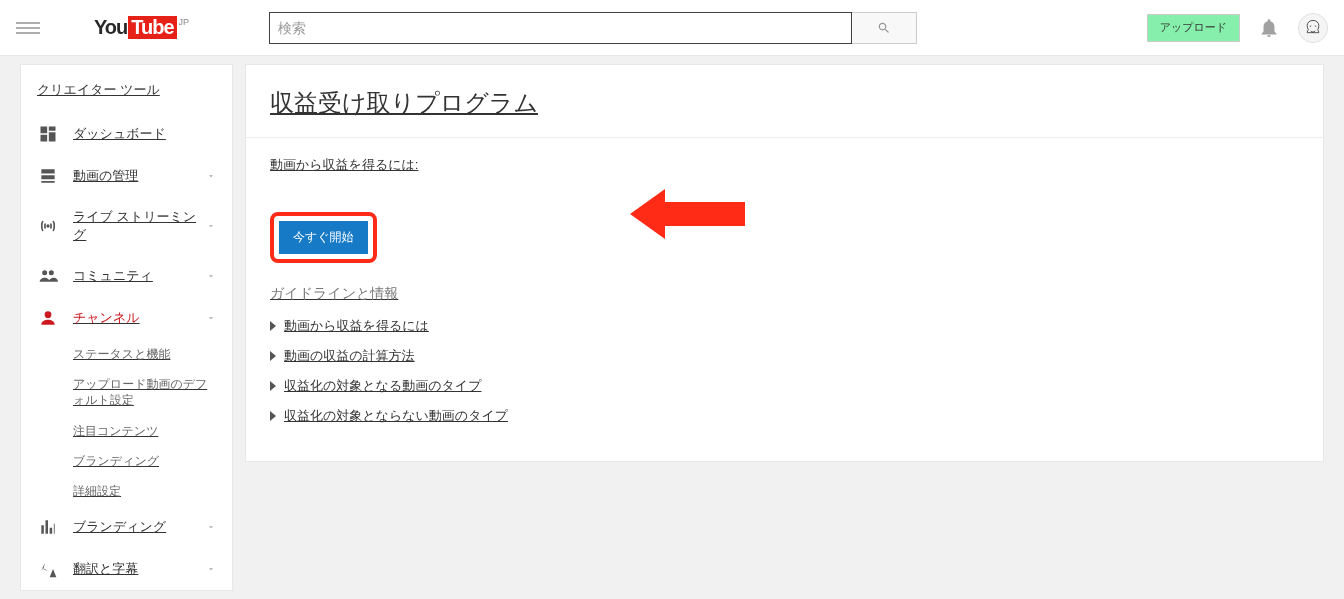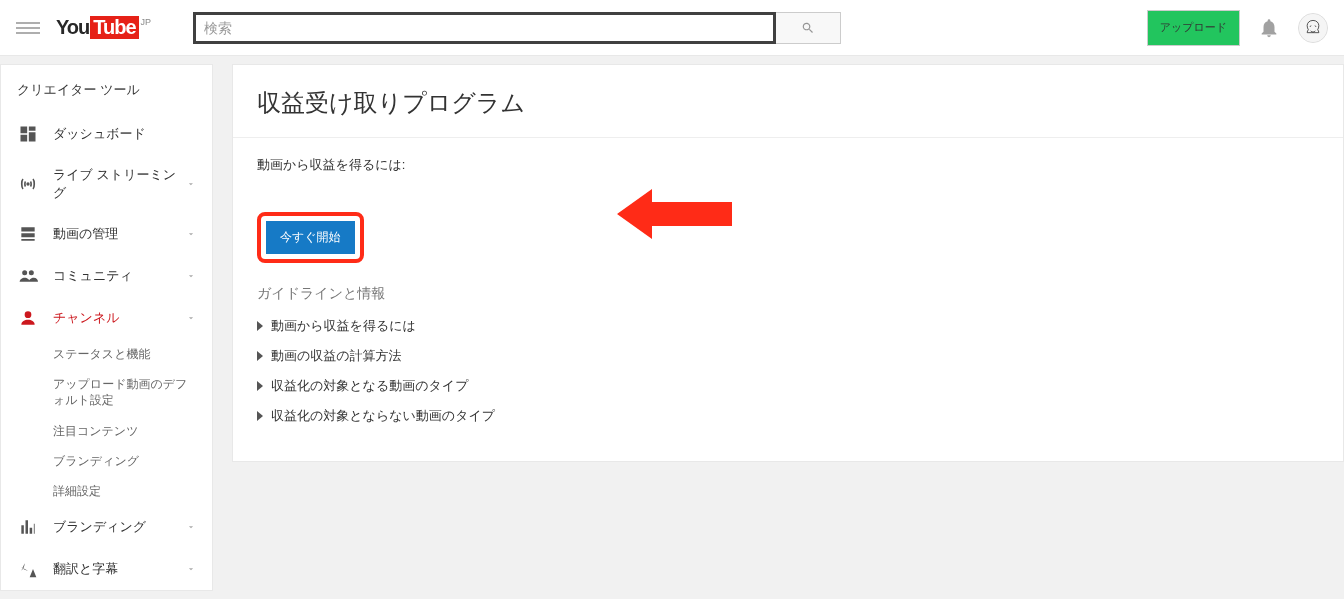--- a/index.html
+++ b/index.html
@@ -1,42 +1,42 @@
 <!DOCTYPE html>
 <html><head>
   <meta charset="utf-8">
   <style>
     * { margin: 0; padding: 0; box-sizing: border-box; }
     body { font-family: Arial, "Helvetica Neue", Helvetica, sans-serif; background: #f1f1f1; color: #333; font-size: 13px; }
 
     
-    .top-header { height: 56px; background: #fff; border-bottom: 1px solid #e8e8e8; display: flex; align-items: center; padding: 12px 16px; }
+    .top-header { height: 56px; background: #fff; border-bottom: 1px solid #e8e8e8; display: flex; align-items: center; padding: 12px 16px; gap: 38px; }
     .menu-btn { width: 24px; height: 24px; display: flex; flex-direction: column; justify-content: center; gap: 3px; margin-right: 16px; cursor: pointer; opacity: 0.5; }
     .menu-btn span { height: 2px; background: #606060; }
 
     .logo-wrap { display: flex; align-items: flex-start; margin-right: 42px; }
     .logo { display: flex; align-items: center; font-weight: bold; font-size: 20px; letter-spacing: -1px; }
     .logo-you { color: #282828; }
     .logo-tube { background: #e62117; color: #fff; padding: 0 3px; border-radius: 0; margin-left: 1px; }
     .logo-jp { font-size: 9px; color: #888; margin-left: 2px; margin-top: 1px; font-weight: normal; letter-spacing: 0; }
 
     .search-wrap { display: flex; flex: 0 0 648px; }
-    .search-input { flex: 1; height: 32px; border: 3px solid #404040; padding: 0 8px; font-size: 14px; color: #333; outline: none; }
+    .search-input { flex: 1; height: 32px; border: 1px solid #404040; padding: 0 8px; font-size: 14px; color: #333; outline: none; }
     .search-input::placeholder { color: #999; }
     .search-btn { width: 65px; height: 32px; border: 1px solid #ccc; border-left: none; background: #f8f8f8; cursor: pointer; display: flex; align-items: center; justify-content: center; }
     .search-btn svg { width: 14px; height: 14px; opacity: 0.6; }
 
     .header-right { margin-left: auto; display: flex; align-items: center; gap: 18px; }
-    .upload-btn { height: 36px; padding: 0 12px; border: 1px solid #ccc; background: #22c55e; font-size: 11px; color: #333; cursor: pointer; }
+    .upload-btn { height: 28px; padding: 0 12px; border: 1px solid #ccc; background: #86efac; font-size: 11px; color: #333; cursor: pointer; }
     .bell-icon { width: 22px; height: 22px; opacity: 0.55; cursor: pointer; }
     .avatar { width: 30px; height: 30px; border-radius: 50%; background: #f0f0f0; border: 1px solid #ddd; overflow: hidden; display: flex; align-items: center; justify-content: center; cursor: pointer; }
     .avatar svg { width: 30px; height: 30px; }
 
     
-    .layout { display: flex; gap: 19px; padding: 8px 0; align-items: flex-start; }
+    .layout { display: flex; gap: 12px; padding: 8px 20px; align-items: flex-start; text-decoration: underline; }
 
     
     .sidebar { width: 213px; background: #fff; border: 1px solid #e8e8e8; }
     .sidebar-title { padding: 16px 16px 14px; font-size: 13px; color: #333; }
     .nav-item { display: flex; align-items: center; padding: 11px 16px; cursor: pointer; color: #333; font-size: 13px; position: relative; }
     .nav-item .nav-icon { width: 22px; height: 20px; margin-right: 14px; flex-shrink: 0; display: flex; align-items: center; justify-content: center; }
     .nav-item .nav-icon svg { fill: #555; }
     .nav-item.active { color: #cc181e; }
     .nav-item.active .nav-icon svg { fill: #cc181e; }
     .nav-item .chev { margin-left: auto; width: 10px; height: 10px; opacity: 0.5; }
@@ -111,37 +111,37 @@
           <svg width="20" height="20" viewBox="0 0 24 24">
             <path d="M3 3h8v8H3zm10 0h8v5h-8zm0 7h8v11h-8zM3 13h8v8H3z"></path>
           </svg>
         </span>
       <span>ダッシュボード</span>
     </div>
 
     <div class="nav-item">
       <span class="nav-icon">
           <svg width="20" height="20" viewBox="0 0 24 24">
+            <path d="M4 4h16v5H4zm0 7h16v5H4zm0 7h16v2H4z"></path>
+          </svg>
+        </span>
+      <span>動画の管理</span>
+      <svg class="chev" viewBox="0 0 24 24">
+          <path fill="#555" d="M7 10l5 5 5-5z"></path>
+        </svg>
+    </div>
+
+    <div class="nav-item">
+      <span class="nav-icon">
+          <svg width="20" height="20" viewBox="0 0 24 24">
             <path d="M6 6c-2 2-2 10 0 12M18 6c2 2 2 10 0 12M9 9c-1 1-1 5 0 6M15 9c1 1 1 5 0 6" stroke="#555" stroke-width="2" fill="none"></path>
             <circle cx="12" cy="12" r="2" fill="#555"></circle>
           </svg>
         </span>
       <span>ライブ ストリーミング</span>
-      <svg class="chev" viewBox="0 0 24 24">
-          <path fill="#555" d="M7 10l5 5 5-5z"></path>
-        </svg>
-    </div>
-
-    <div class="nav-item">
-      <span class="nav-icon">
-          <svg width="20" height="20" viewBox="0 0 24 24">
-            <path d="M4 4h16v5H4zm0 7h16v5H4zm0 7h16v2H4z"></path>
-          </svg>
-        </span>
-      <span>動画の管理</span>
       <svg class="chev" viewBox="0 0 24 24">
           <path fill="#555" d="M7 10l5 5 5-5z"></path>
         </svg>
     </div>
 
     <div class="nav-item">
       <span class="nav-icon">
           <svg width="20" height="20" viewBox="0 0 24 24">
             <path d="M8 11a3 3 0 1 0 0-6 3 3 0 0 0 0 6zm8 0a3 3 0 1 0 0-6 3 3 0 0 0 0 6zM2 19c0-3 3-5 6-5s6 2 6 5m-1 0c0-3 3-5 6-5s5 2 5 5"></path>
           </svg>

